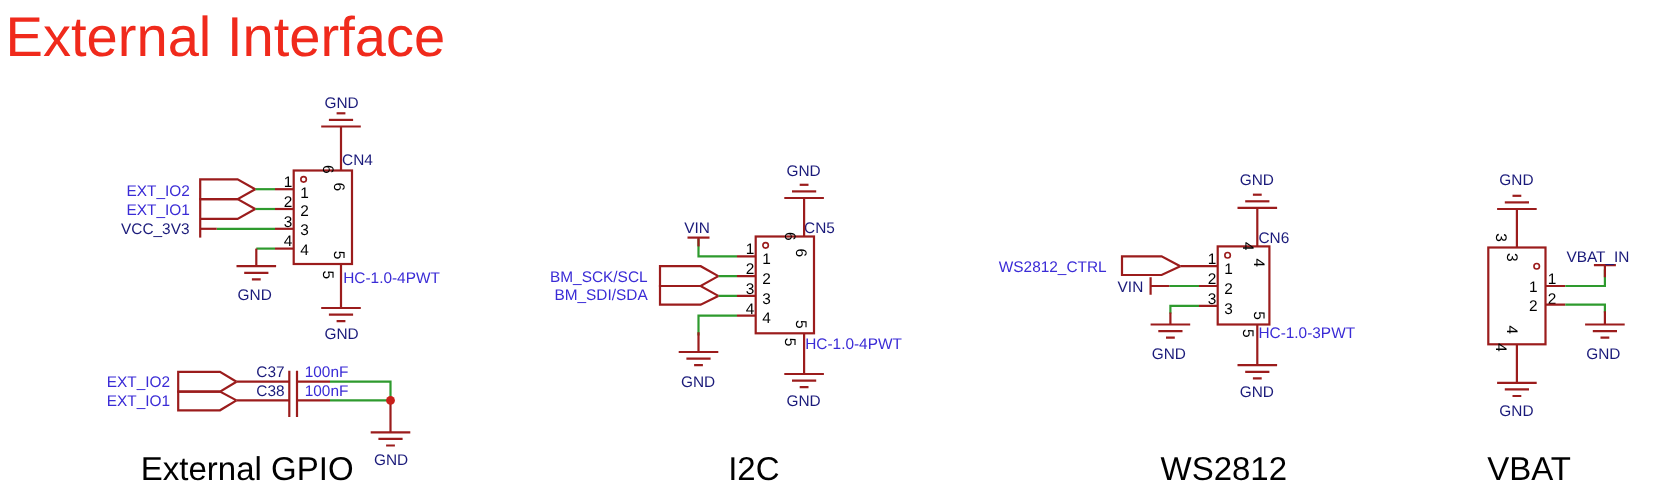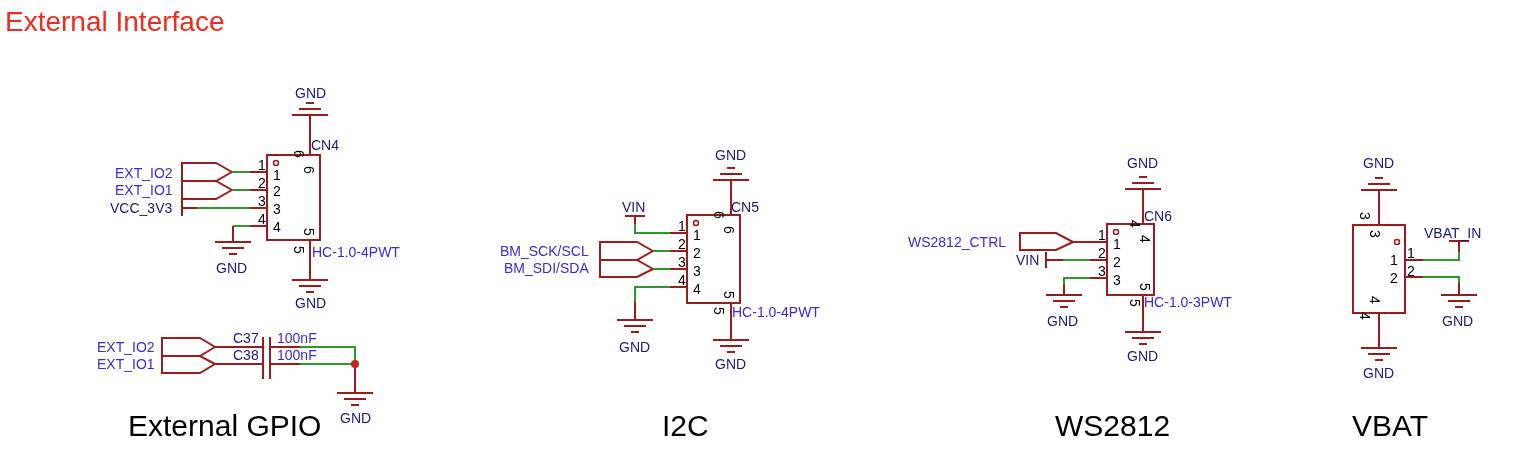--- a/index.html
+++ b/index.html
@@ -1,17 +1,17 @@
 <!DOCTYPE html>
 <html><head>
 <meta charset="utf-8">
 <style>
   html, body { margin:0; padding:0; background:#ffffff; }
   body { width:1526px; height:455px; position:relative; overflow:hidden; font-family:"Liberation Sans", sans-serif; }
-  #title { position:absolute; left:5px; top:8px; font-size:28px; color:#f02a1c; font-family:"Liberation Sans", sans-serif; line-height:1; }
+  #title { position:absolute; left:5px; top:8px; font-size:51px; color:#f02a1c; font-family:"Liberation Sans", sans-serif; line-height:1; }
   svg { position:absolute; left:0; top:0; }
   .w { stroke:#9b1c1c; stroke-width:2; fill:none; }
   .g { stroke:#2e9a2e; stroke-width:2; fill:none; }
   .box { stroke:#9b1c1c; stroke-width:2; fill:#ffffff; }
   .net { fill:#3a2bd6; font-size:14px; font-family:"Liberation Sans", sans-serif; }
   .pwr { fill:#1a1a7a; font-size:14px; font-family:"Liberation Sans", sans-serif; }
   .pin { fill:#000000; font-size:14px; font-family:"Liberation Sans", sans-serif; }
   .ref { fill:#1a1a7a; font-size:14px; font-family:"Liberation Sans", sans-serif; }
   .val { fill:#3a2bd6; font-size:14px; font-family:"Liberation Sans", sans-serif; }
   .sec { fill:#000000; font-size:30px; font-family:"Liberation Sans", sans-serif; }

